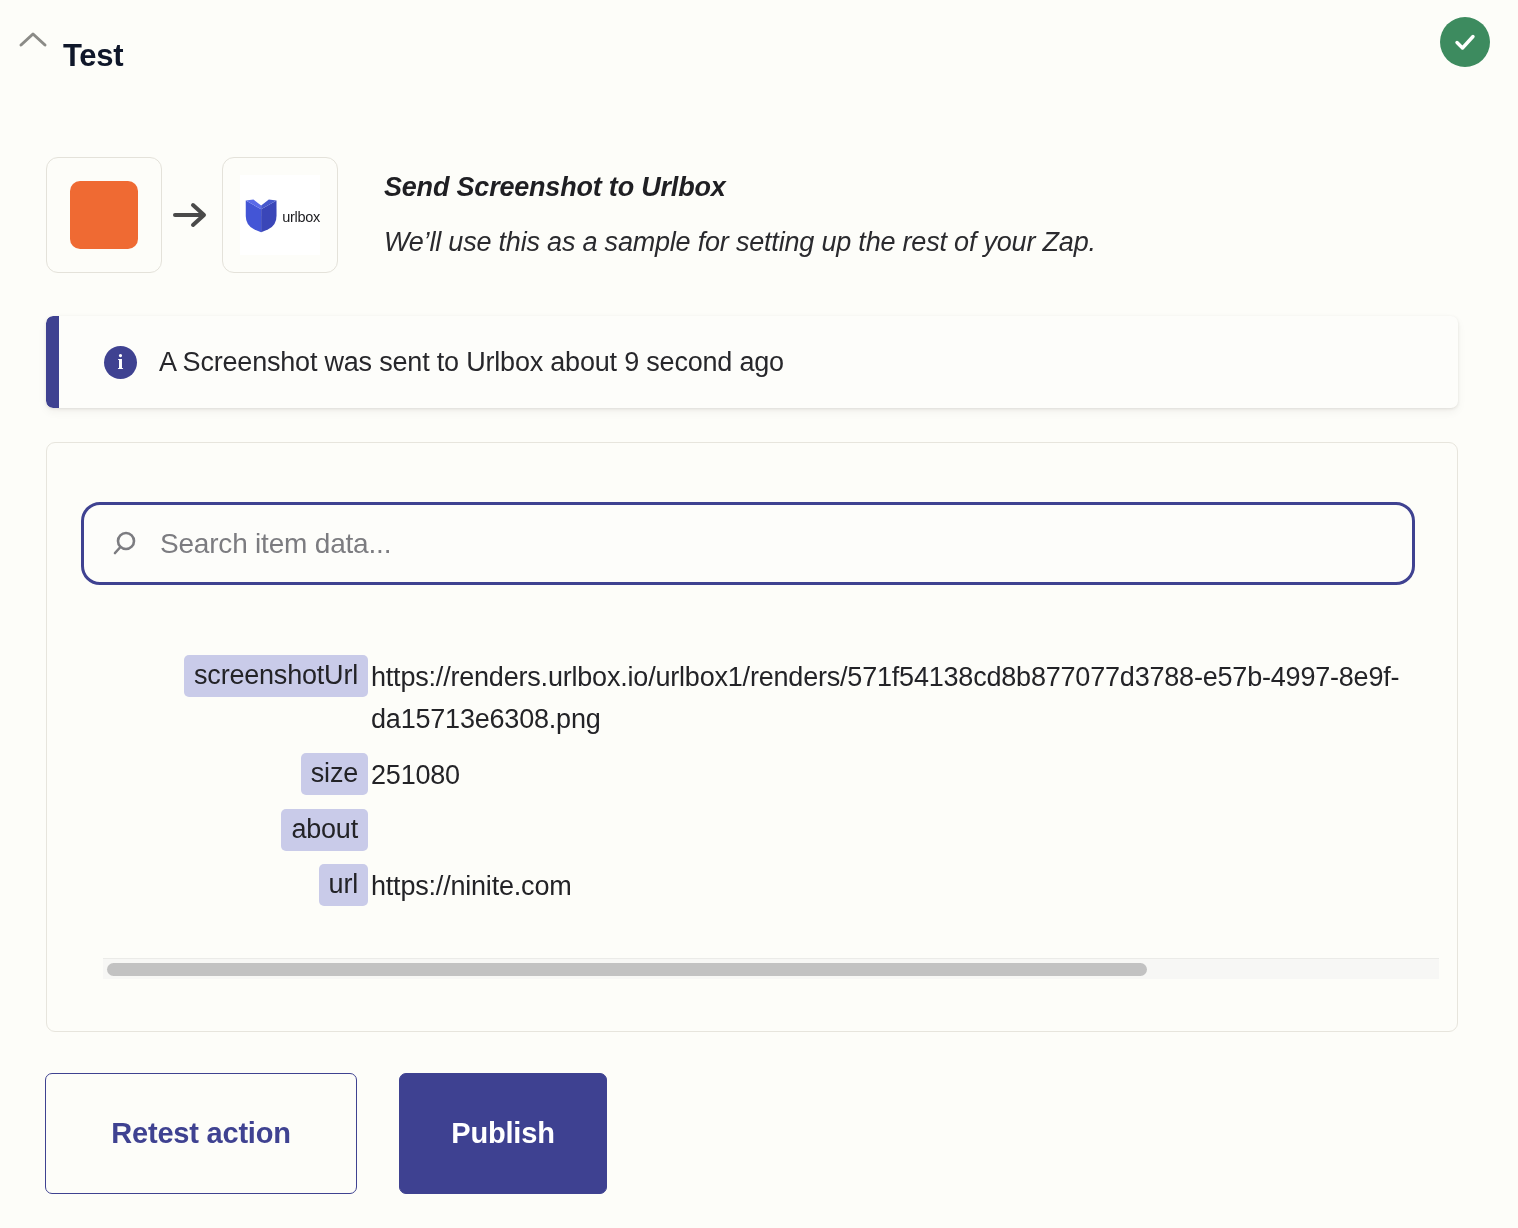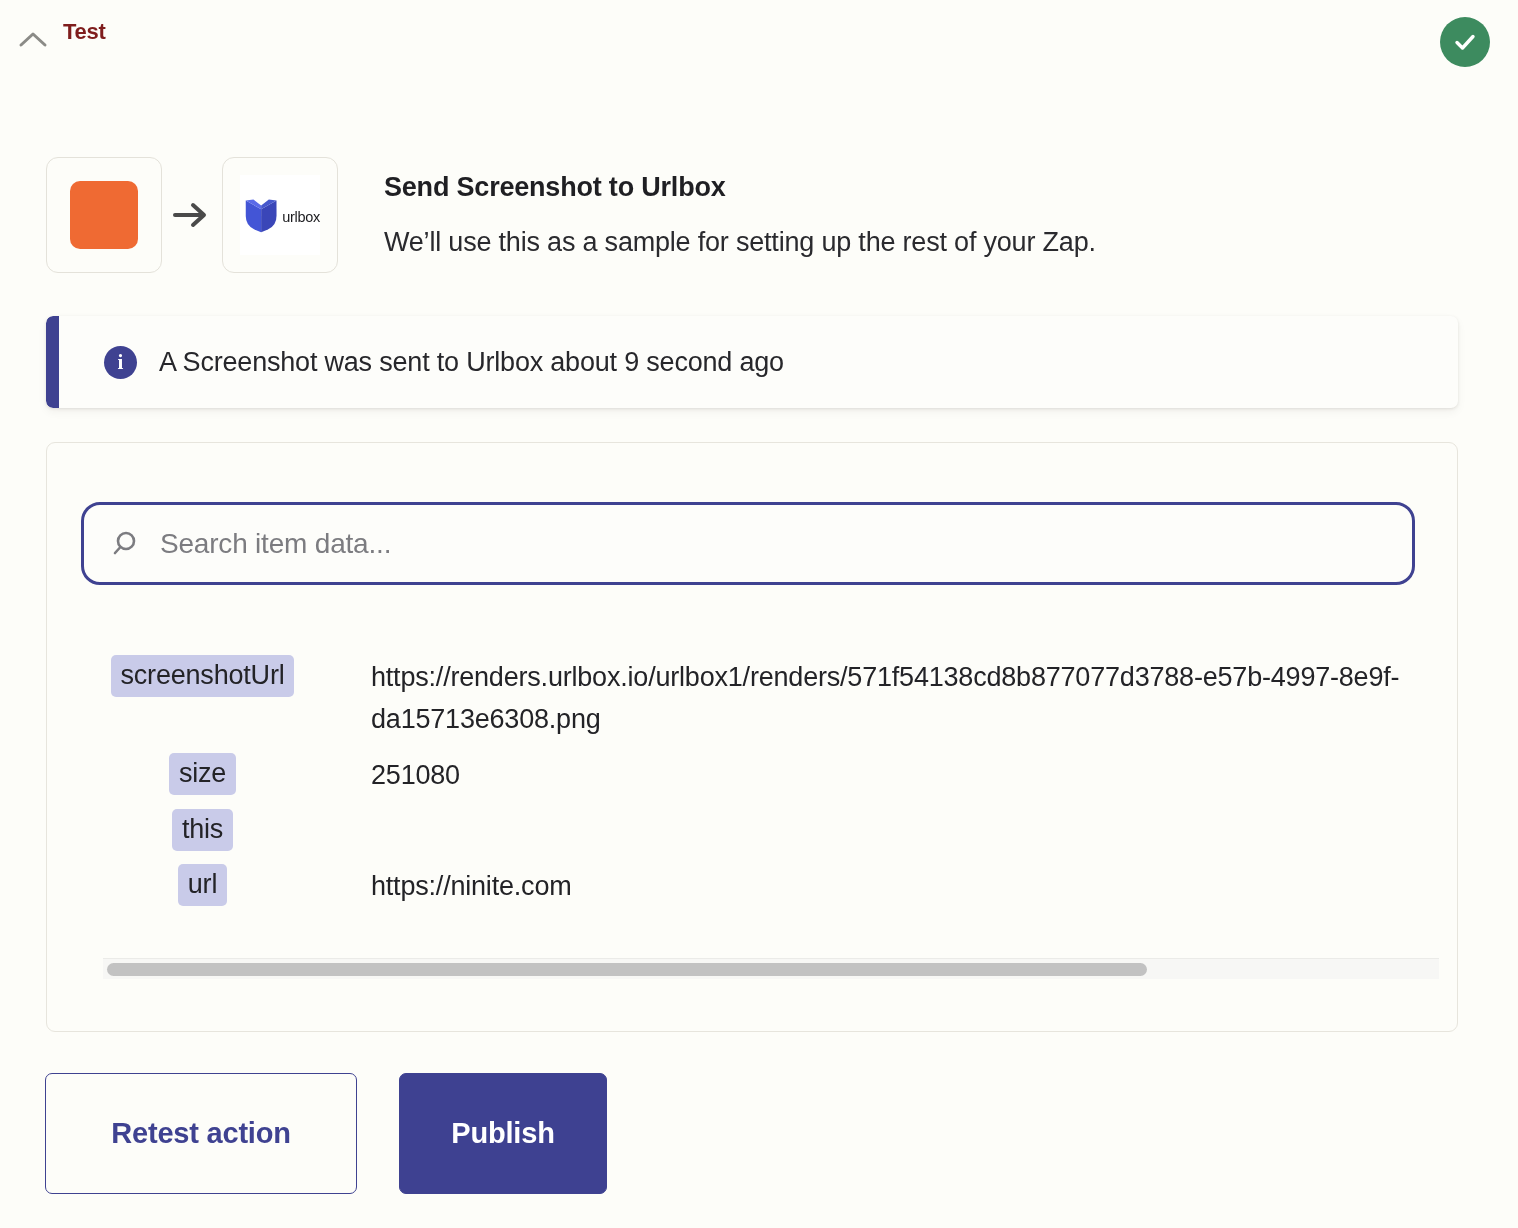--- a/index.html
+++ b/index.html
@@ -30,25 +30,25 @@
     width: 34px;
     height: 34px;
     display: flex;
     align-items: center;
     justify-content: center;
   }
   .chevron-up svg { display: block; }
   .page-title {
     position: absolute;
     left: 63px;
-    top: 11px;
-    font-size: 22px;
+    top: 35px;
+    font-size: 31px;
     font-weight: bold;
     letter-spacing: -0.3px;
-    color: #7f1d1d;
+    color: #0f172a;
     line-height: 42px;
   }
   .status-badge {
     position: absolute;
     left: 1440px;
     top: 17px;
     width: 50px;
     height: 50px;
     border-radius: 50%;
     background: #3d8b5f;
@@ -108,20 +108,21 @@
     color: #1b1b1f;
     margin-top: 4px;
     line-height: 16px;
   }
 
   .app-text {
     position: absolute;
     left: 384px;
     top: 170px;
     width: 1060px;
+    font-style: italic;
   }
   .app-title {
     font-size: 27px;
     font-weight: bold;
     color: #1f1f23;
     letter-spacing: -0.2px;
     line-height: 34px;
   }
   .app-subtitle {
     font-size: 27px;
@@ -250,24 +251,24 @@
     border-radius: 5px;
     color: #232327;
     font-size: 27px;
     letter-spacing: -0.2px;
     line-height: 30px;
     padding: 5px 10px 7px 10px;
   }
   .key-col {
     width: 324px;
     display: flex;
-    justify-content: center;
+    justify-content: flex-end;
     flex: 0 0 auto;
     box-sizing: border-box;
-    padding-right: 13px;
+    padding-right: 3px;
   }
   .field-val {
     font-size: 27px;
     color: #232327;
     letter-spacing: -0.2px;
     line-height: 42px;
     padding-top: 1px;
     white-space: pre-line;
   }
   .field-val.wrapped {
@@ -404,21 +405,21 @@
 
     <div class="field-row">
       <div class="key-col">
         <span class="field-key">size</span>
       </div>
       <div class="field-val">251080</div>
     </div>
 
     <div class="field-row">
       <div class="key-col">
-        <span class="field-key">this</span>
+        <span class="field-key">about</span>
       </div>
       <div class="field-val"></div>
     </div>
 
     <div class="field-row">
       <div class="key-col">
         <span class="field-key">url</span>
       </div>
       <div class="field-val">https://ninite.com</div>
     </div>

